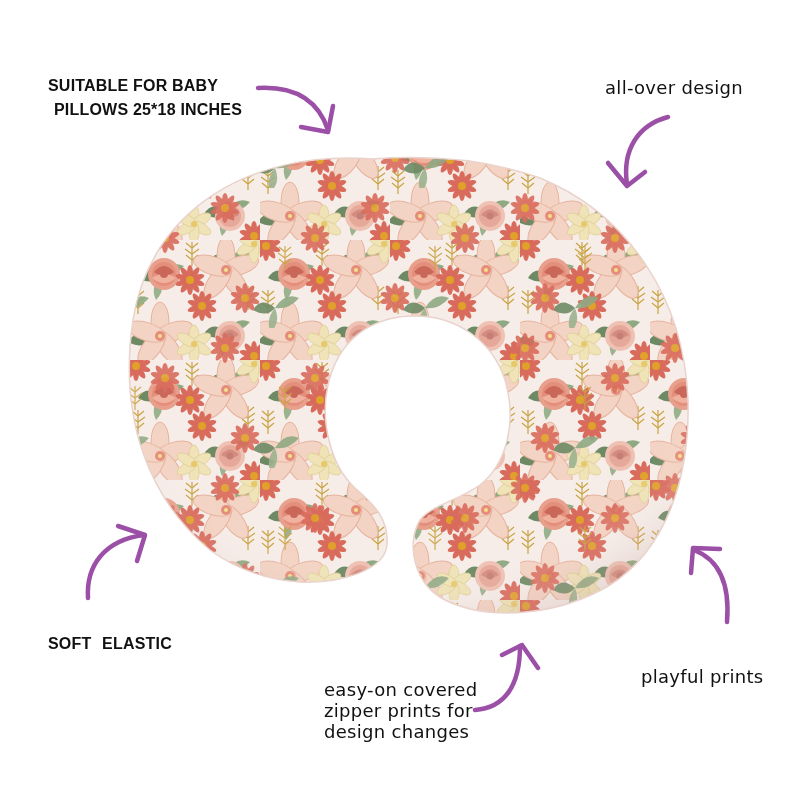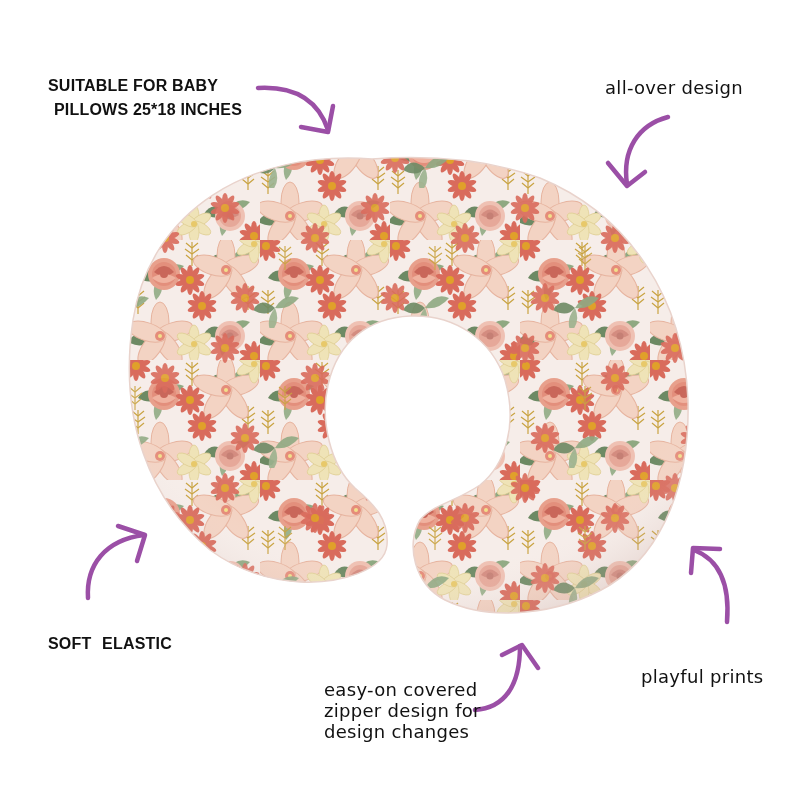--- a/index.html
+++ b/index.html
@@ -210,16 +210,16 @@
   <div id="lbl-soft" class="label caps">
     <span class="line">SOFT ELASTIC</span>
   </div>
 
   <div id="lbl-playful" class="label round">
     <span class="line">playful prints</span>
   </div>
 
   <div id="lbl-zipper" class="label round">
     <span class="line">easy-on covered</span>
-    <span class="line">zipper design for</span>
+    <span class="line">zipper prints for</span>
     <span class="line">design changes</span>
   </div>
 </div>
 
 </body></html>

